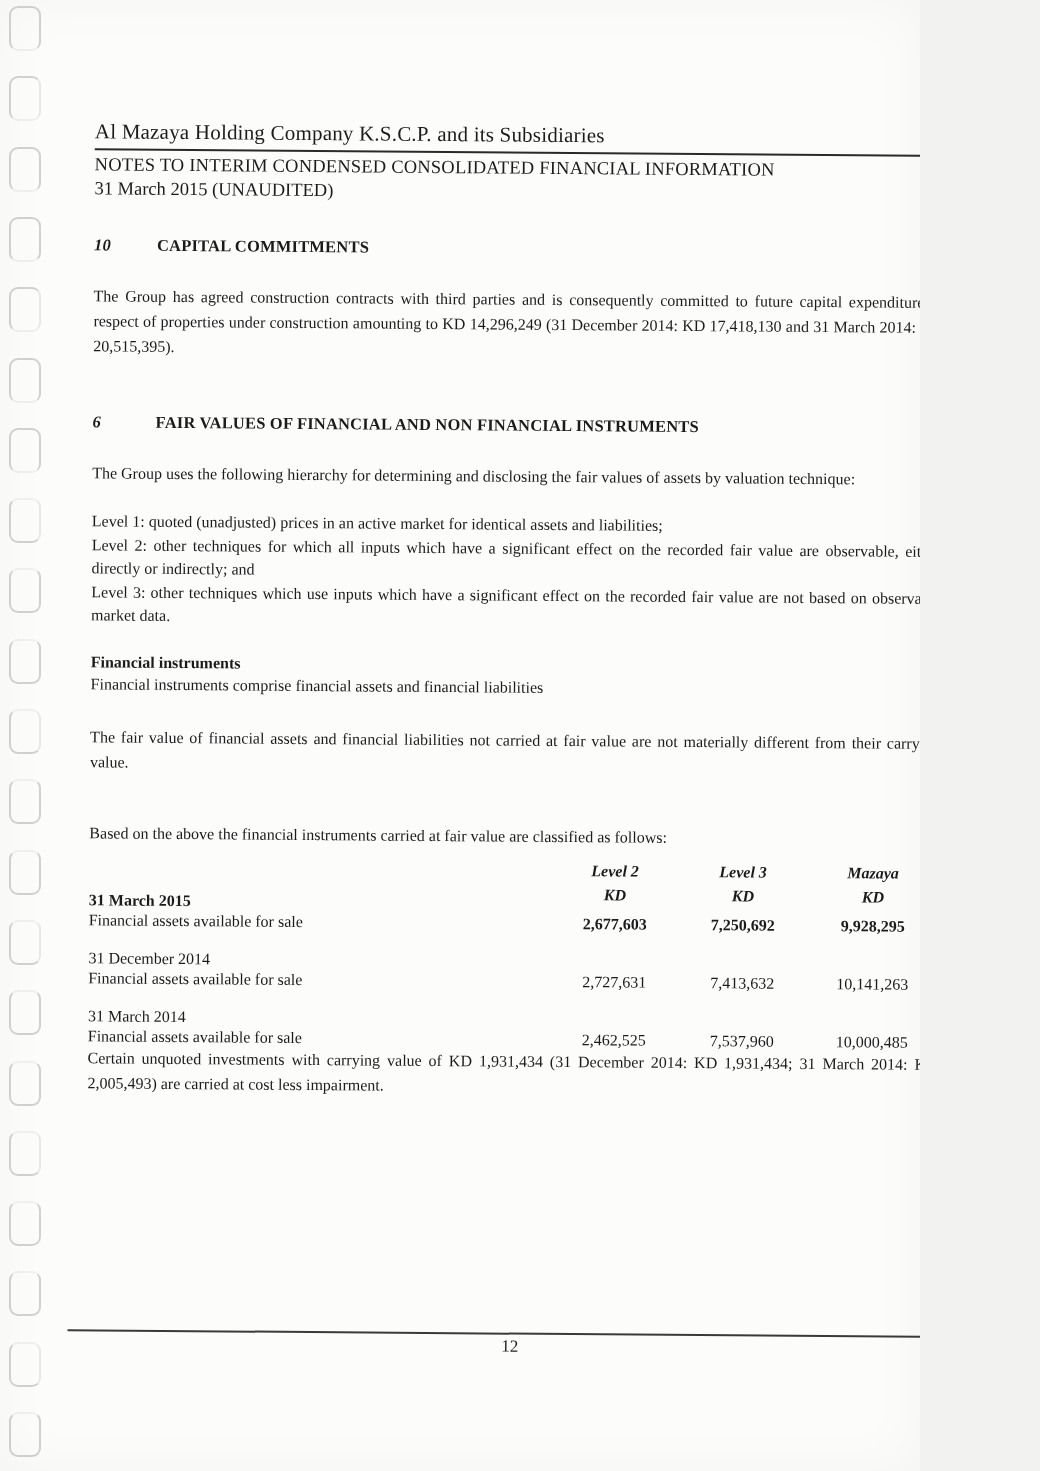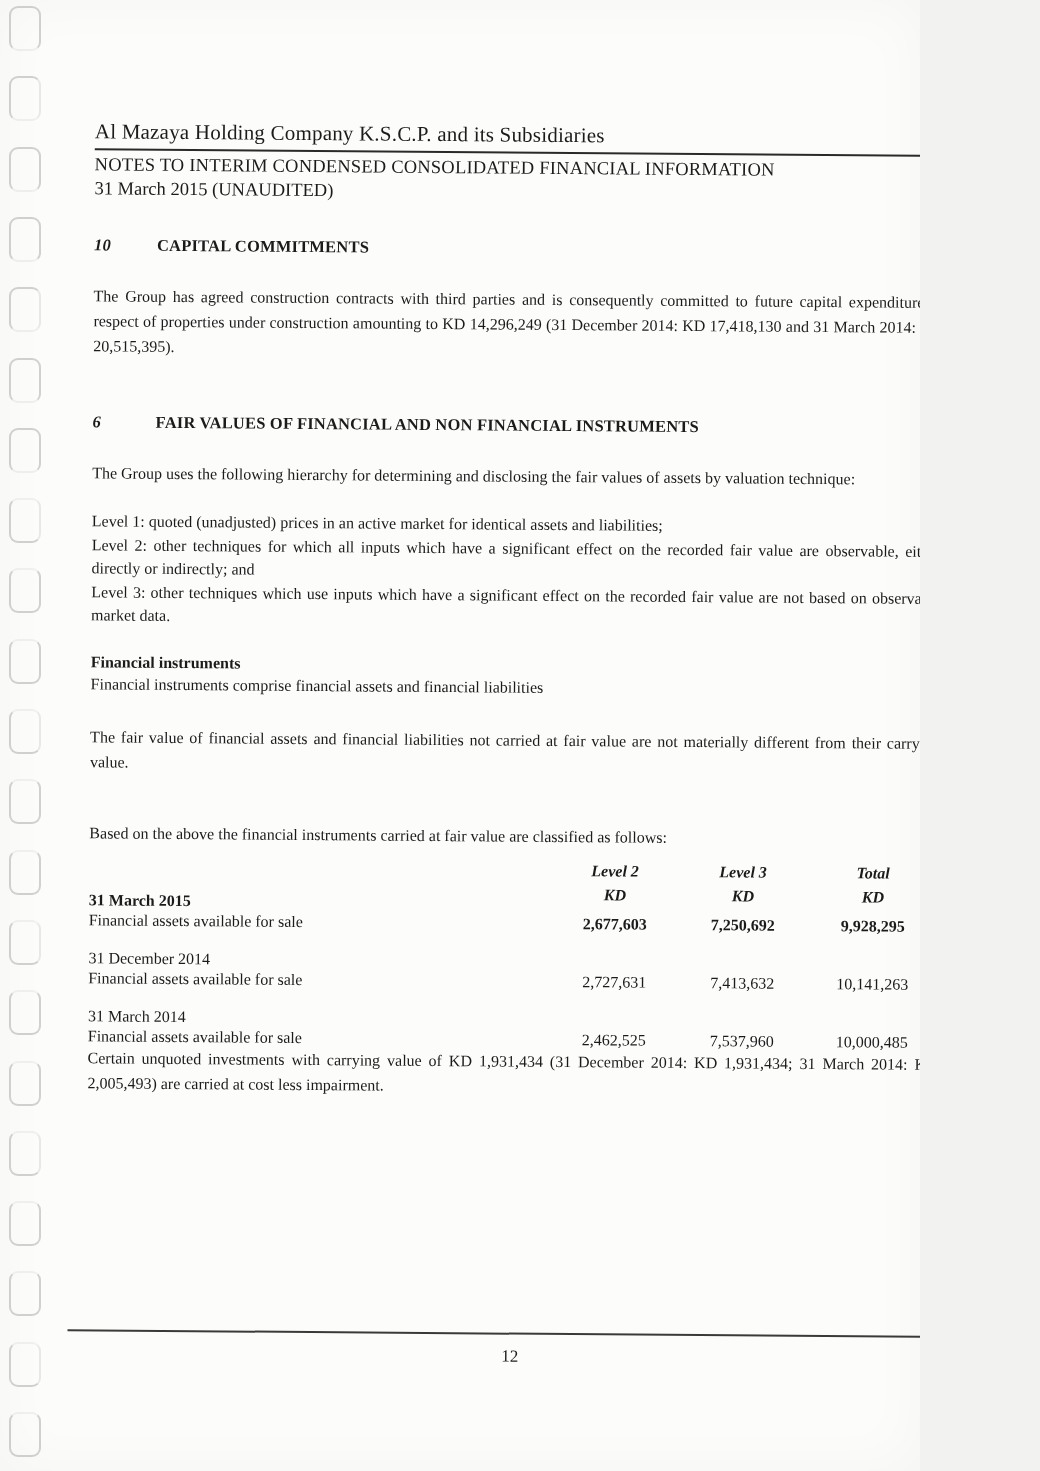--- a/index.html
+++ b/index.html
@@ -118,21 +118,21 @@
   .footer {
     position: absolute;
     top: 1210px;
     left: -18px;
     width: 885px;
     border-top: 2px solid #3a3a3a;
     text-align: center;
   }
   .page-number {
     display: inline-block;
-    margin-top: 12px;
+    margin-top: 2px;
     font-size: 17px;
   }
 </style>
 </head>
 <body>
 
 <div class="page">
 
   <div class="binder-strip">
       <div class="binder-mark open-bottom" style="top: 6px;"></div>
@@ -200,21 +200,21 @@
         <div class="fv-label"></div>
         <div class="fv-col">
           <span>Level 2</span><br>
           <span>KD</span>
         </div>
         <div class="fv-col">
           <span>Level 3</span><br>
           <span>KD</span>
         </div>
         <div class="fv-col total">
-          <span>Total</span><br>
+          <span>Mazaya</span><br>
           <span>KD</span>
         </div>
       </div>
 
       <div class="fv-date bold" style="margin-top:-14px">31 March 2015</div>
       <div class="fv-row data-row fv-values-bold">
         <div class="fv-label">Financial assets available for sale</div>
         <div class="fv-col">2,677,603</div>
         <div class="fv-col">7,250,692</div>
         <div class="fv-col total">9,928,295</div>

